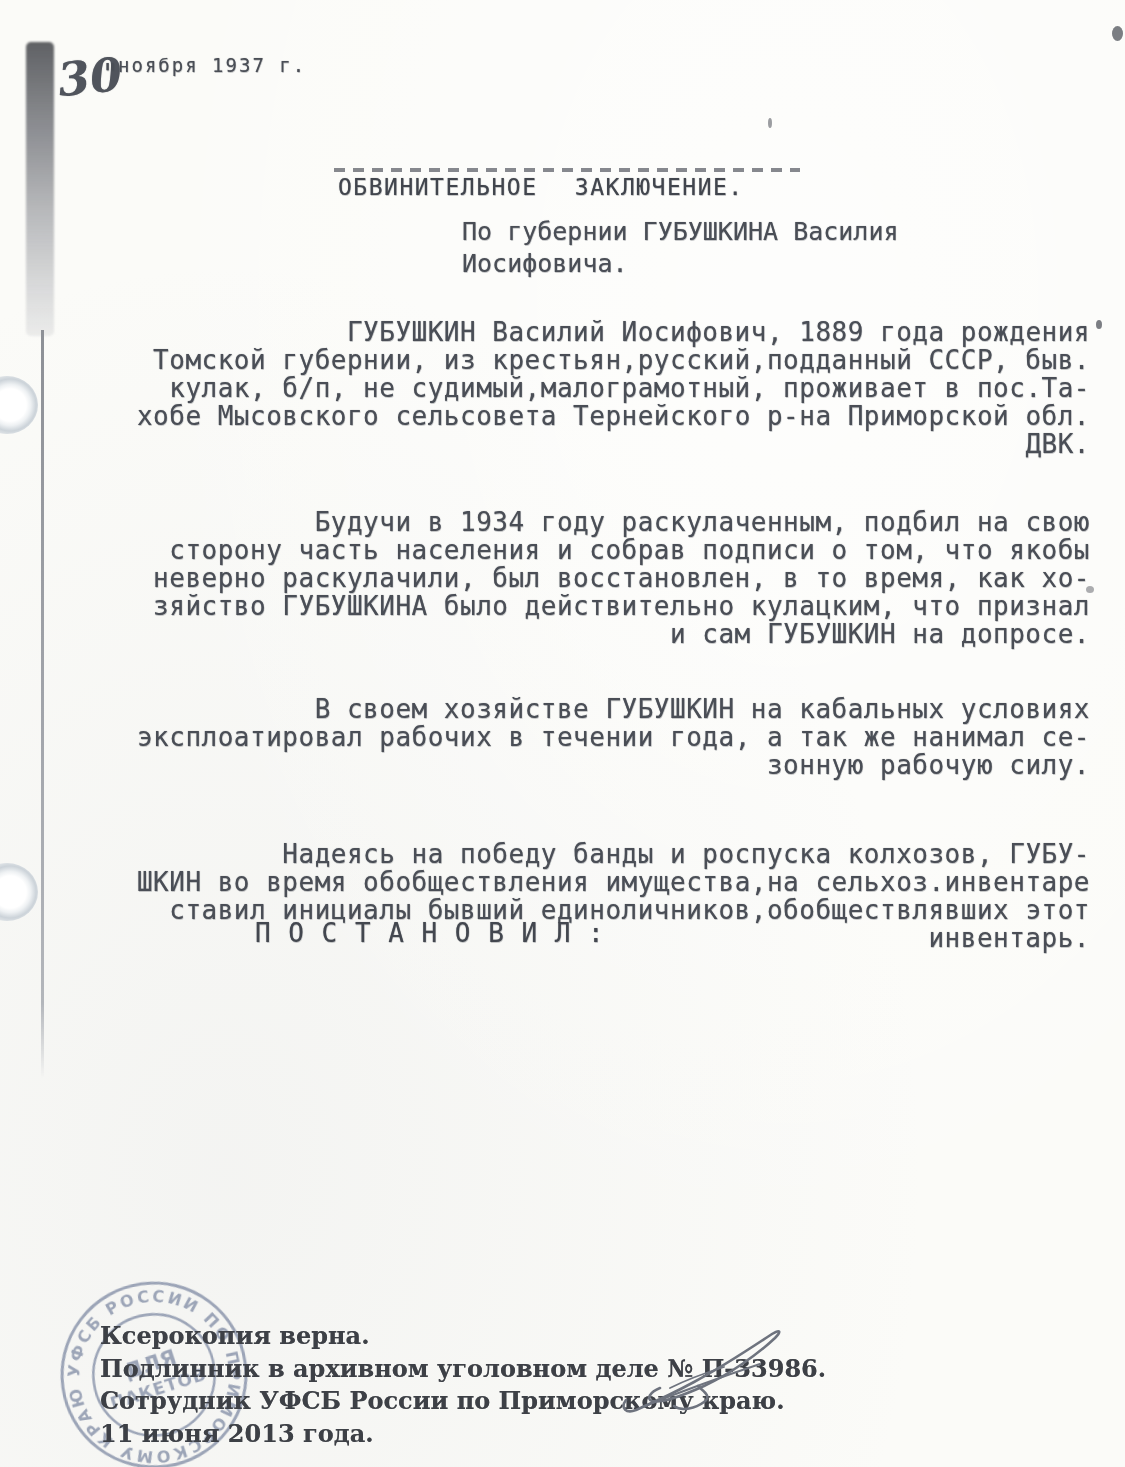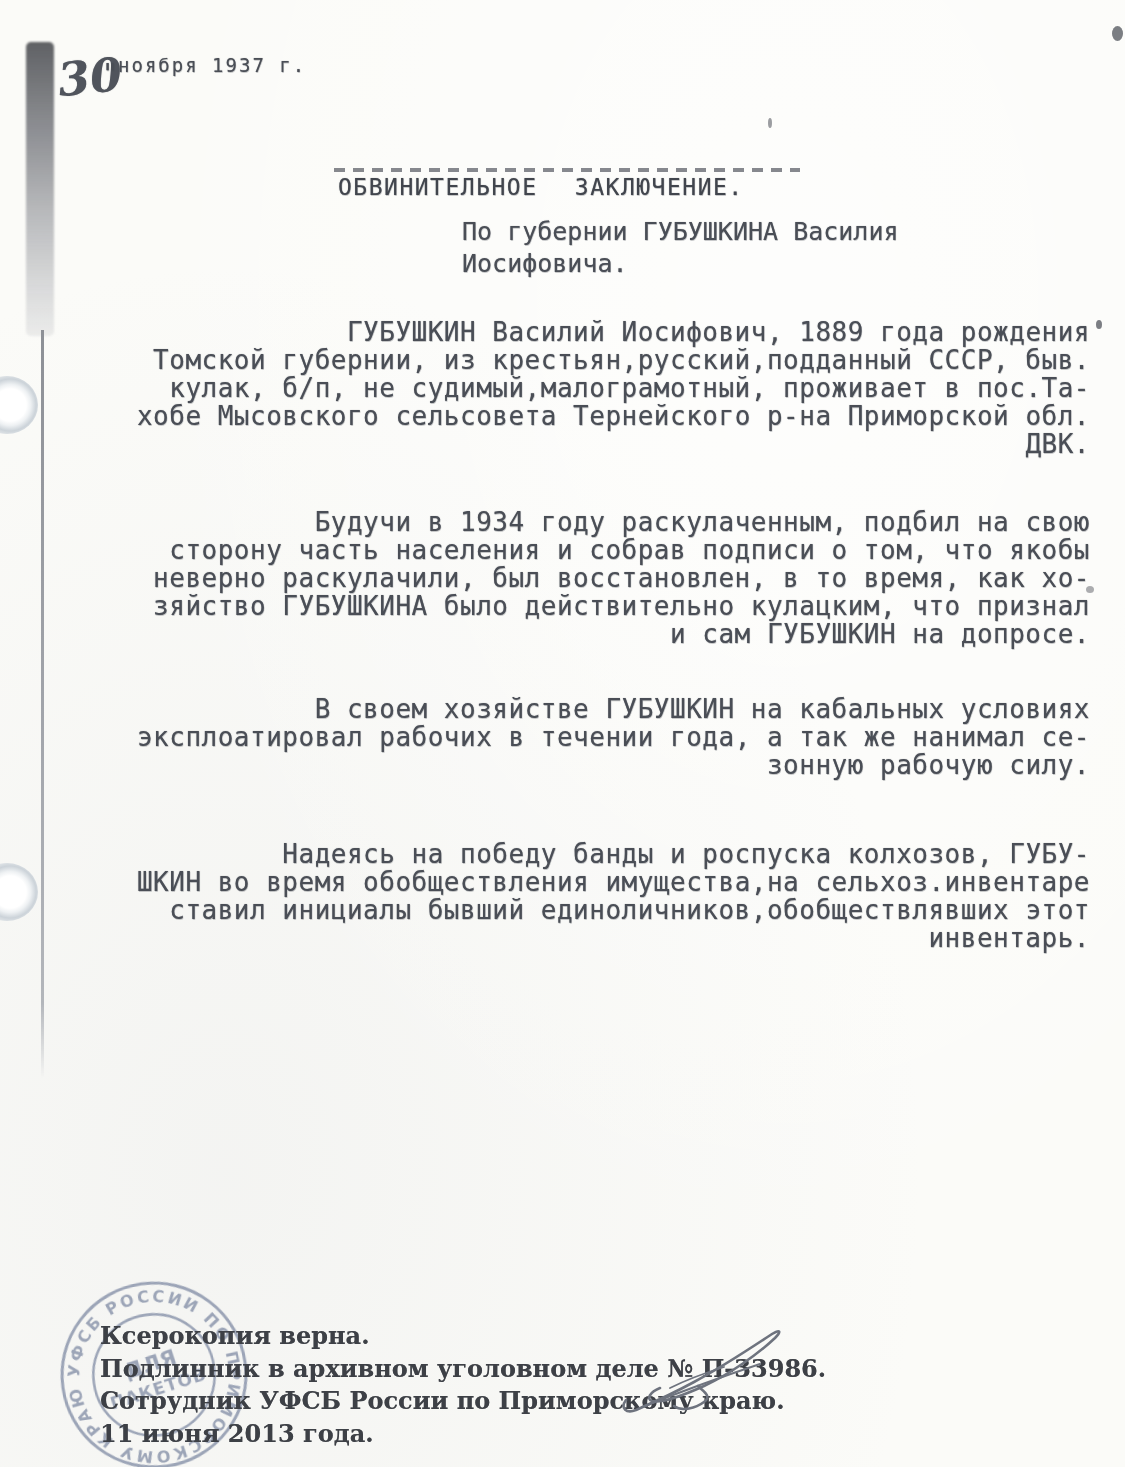--- a/index.html
+++ b/index.html
@@ -114,20 +114,21 @@
 зяйство ГУБУШКИНА было действительно кулацким, что признал
 и сам ГУБУШКИН на допросе.</p>
   <p class="abs para typed ind p3">В своем хозяйстве ГУБУШКИН на кабальных условиях
 эксплоатировал рабочих в течении года, а так же нанимал се-
 зонную рабочую силу.</p>
   <p class="abs para typed ind p5">Надеясь на победу банды и роспуска колхозов, ГУБУ-
 ШКИН во время обобществления имущества,на сельхоз.инвентаре
 ставил инициалы бывший единоличников,обобществлявших этот
 инвентарь.</p>
 
+  <div class="abs resolution typed">П О С Т А Н О В И Л :</div>
 
   <svg class="abs stamp" viewBox="0 0 196 196" aria-hidden="true">
     <g stroke="#8d97ad" fill="none">
       <circle cx="98" cy="98" r="91" stroke-width="3"></circle>
       <circle cx="98" cy="98" r="60" stroke-width="2.5"></circle>
     </g>
     <defs>
       <path id="ringPath" d="M 24,98 A 74,74 0 1 1 23.99,98.6"></path>
     </defs>
     <text fill="#8d97ad" font-family="DejaVu Sans, sans-serif" font-size="16" font-weight="bold" letter-spacing="2.5">

